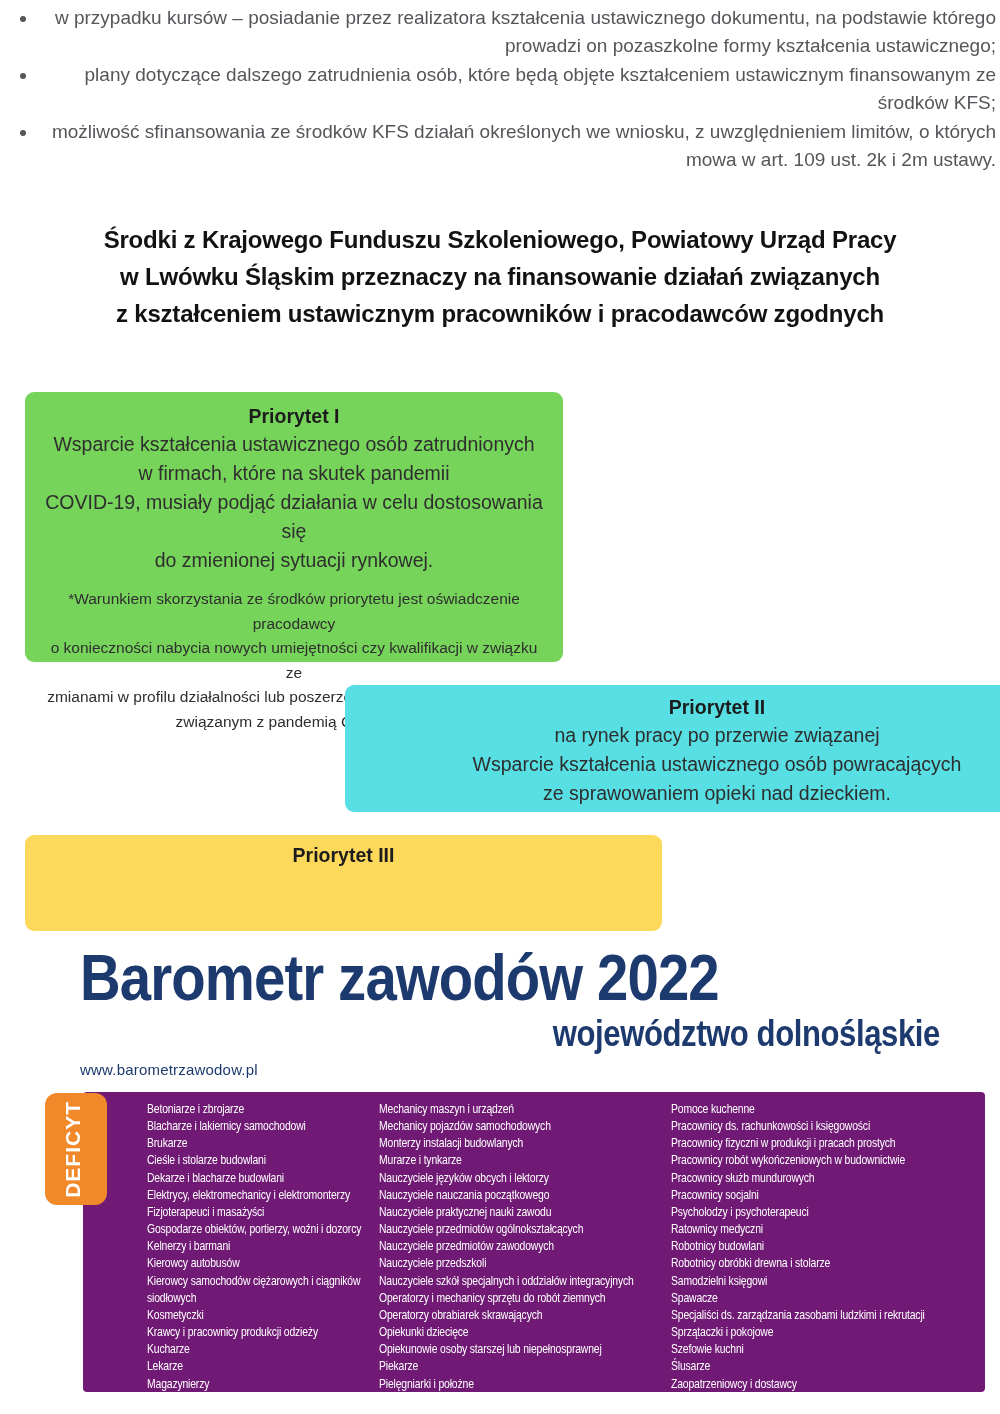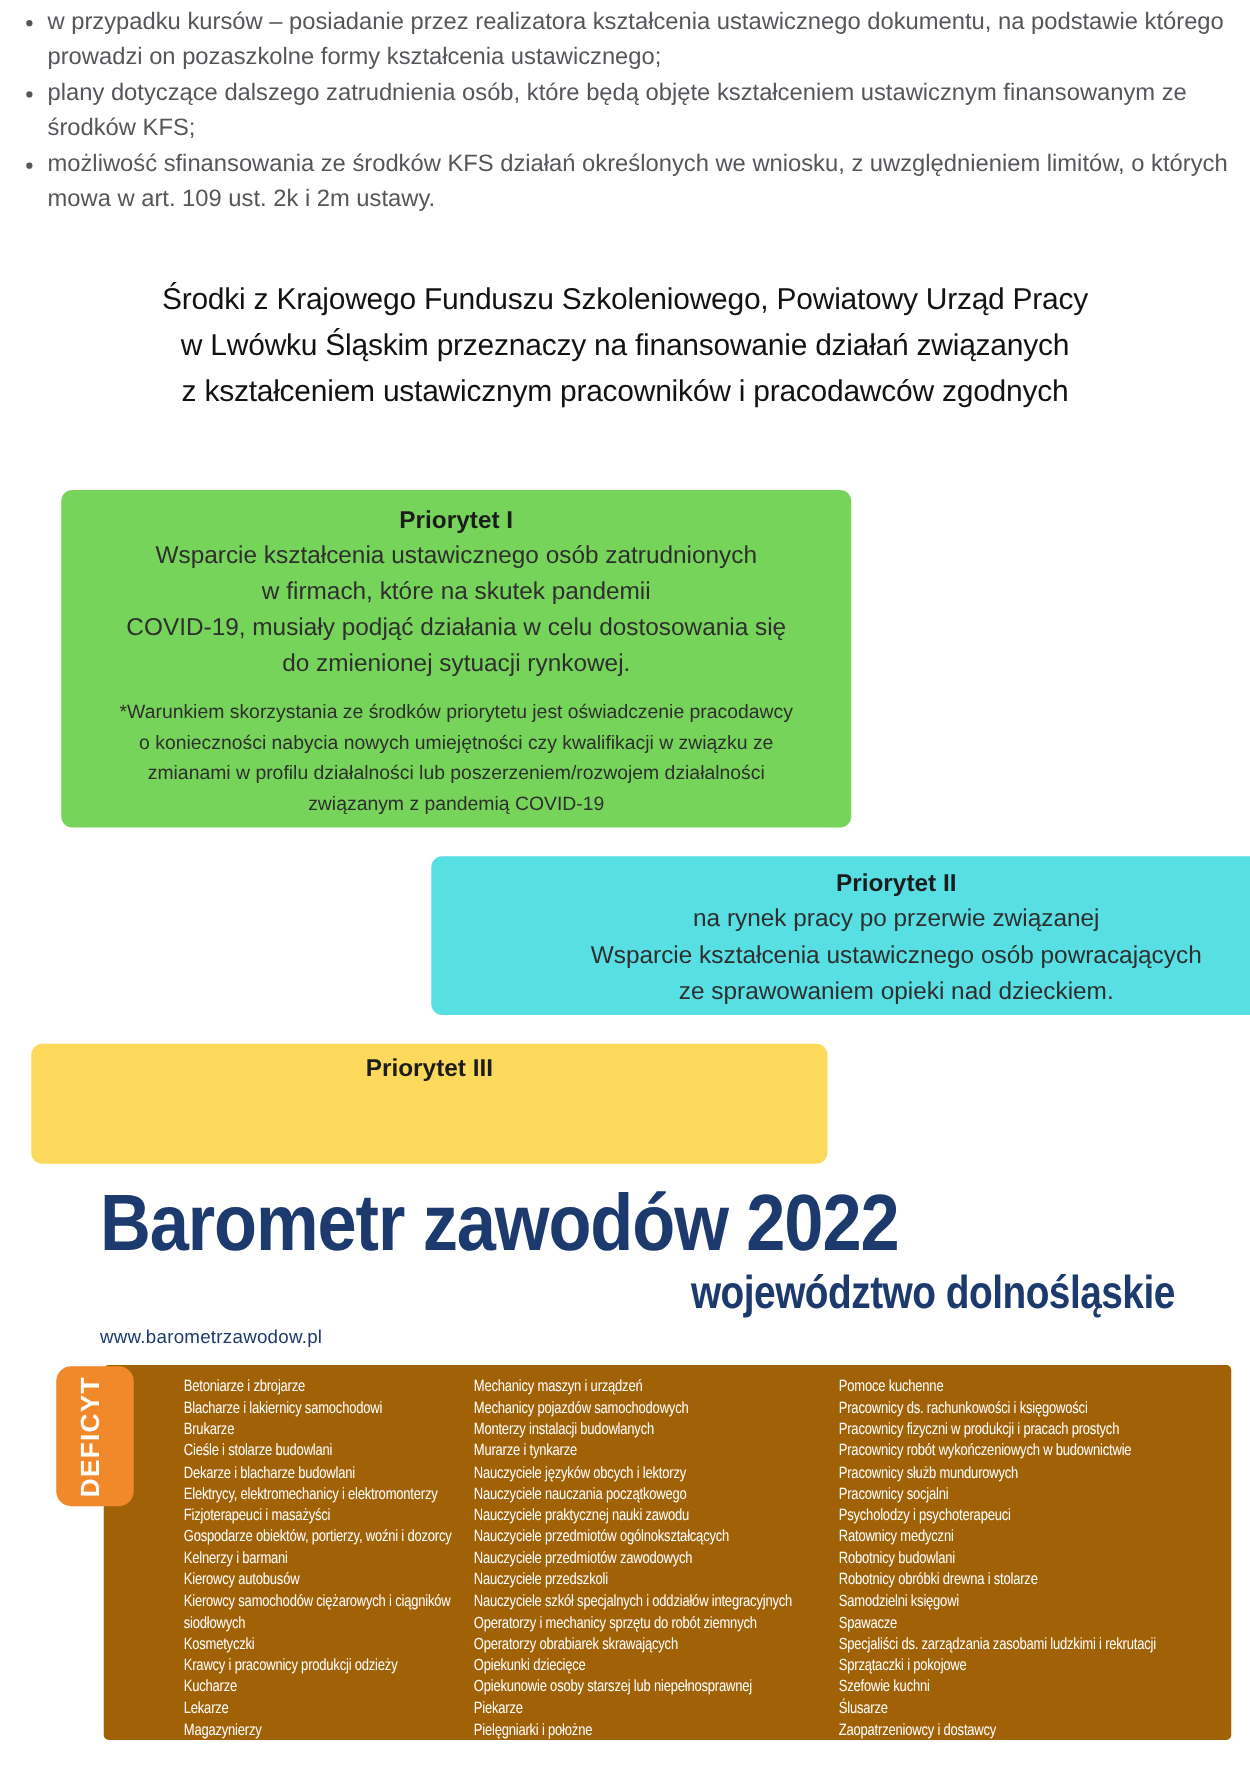--- a/index.html
+++ b/index.html
@@ -5,34 +5,34 @@
   html,body{margin:0;padding:0;}
   body{
     width:1000px;height:1414px;position:relative;background:#ffffff;
     font-family:"Liberation Sans","DejaVu Sans",sans-serif;
     overflow:hidden;
   }
   
   .bullets{
     position:absolute;top:4px;left:16px;width:958px;
     margin:0;padding:0 0 0 22px;
-    color:#55565a;font-size:19px;line-height:28px;
+    color:#55565a;font-size:19px;line-height:28px;text-align:right;
   }
   .bullets li{margin:0 0 1px 0;}
   
   .heading{
     position:absolute;top:221px;left:0;width:1000px;
-    text-align:center;font-weight:normal;color:#121212;
+    text-align:center;font-weight:bold;color:#121212;
     font-size:24px;line-height:37px;letter-spacing:-0.2px;
   }
   
   .box{position:absolute;box-sizing:border-box;border-radius:9px;color:#2e2e2e;}
   .box .box-title{text-align:center;font-weight:bold;font-size:19.5px;line-height:28px;color:#1c1c1c;}
   .box .box-line{text-align:center;font-size:19.5px;line-height:29px;}
-  .box-green{top:392px;left:25px;width:632px;height:270px;background:#77d45a;padding:10px 18px;margin-left:24px;}
+  .box-green{top:392px;left:25px;width:538px;height:270px;background:#77d45a;padding:10px 18px;}
   .box-green .foot{margin-top:12px;}
   .box-green .foot-line{text-align:center;font-size:15.5px;line-height:24.5px;}
   .box-cyan{top:685px;left:345px;width:744px;height:127px;background:#57dfe4;padding:8px 16px;}
   .box-yellow{top:835px;left:25px;width:637px;height:96px;background:#fcd85b;padding:6px 6px;}
   
   .baro-title{
     position:absolute;top:946px;left:80px;
     color:#1d3a6e;font-weight:bold;font-size:64px;line-height:64px;
     letter-spacing:-1px;white-space:nowrap;
     transform:scaleX(0.88);transform-origin:0 50%;
@@ -54,21 +54,21 @@
     background:#f1892a;border-radius:12px;z-index:2;
     display:flex;align-items:center;justify-content:center;
   }
   .deficyt-tab span{
     writing-mode:vertical-rl;transform:rotate(180deg);
     color:#ffffff;font-weight:bold;font-size:21px;letter-spacing:1px;
     margin-left:-6px;
   }
   .deficyt-panel{
     position:absolute;top:1092px;left:83px;width:902px;height:300px;
-    background:#a16207;border-radius:4px;z-index:1;
+    background:#701a75;border-radius:4px;z-index:1;
     box-sizing:border-box;padding:8px 8px 8px 64px;
     display:flex;
   }
   .occ-col{flex:0 0 auto;}
   .occ-col-1{width:232px;}
   .occ-col-2{width:292px;}
   .occ-col-3{flex:1 1 auto;}
   .occ-list{
     list-style:none;margin:0;padding:0;
     color:#ffffff;font-size:13px;line-height:17.15px;letter-spacing:-0.2px;

